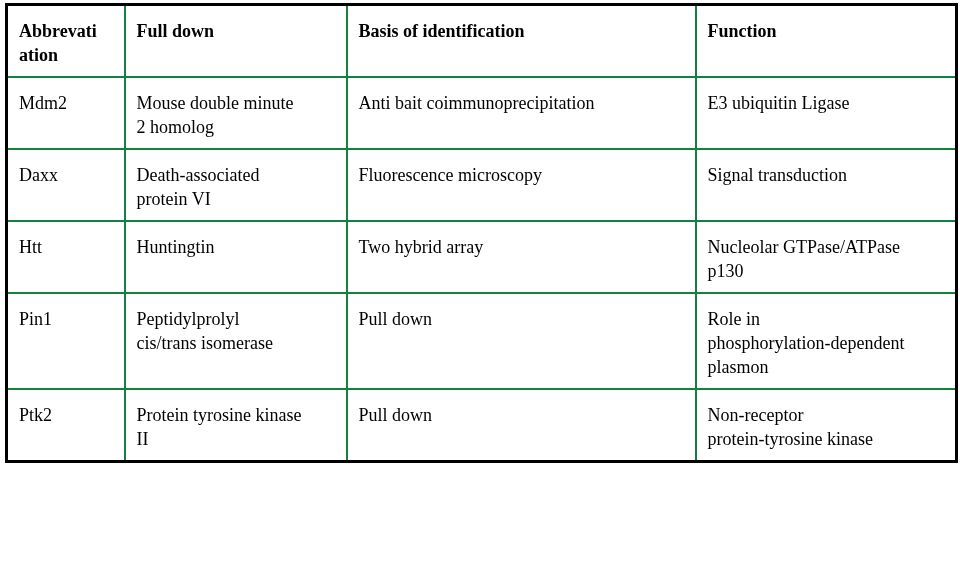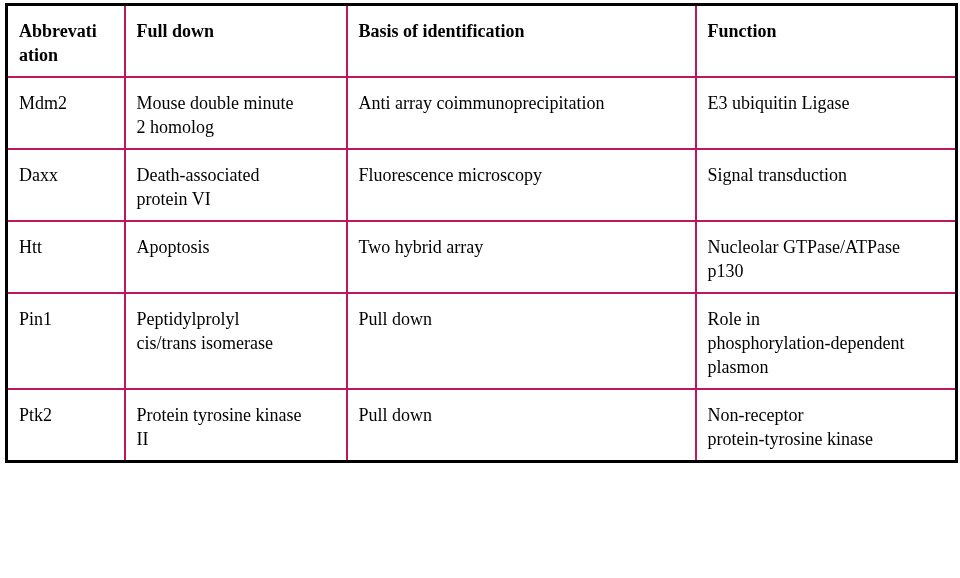--- a/index.html
+++ b/index.html
@@ -20,21 +20,21 @@
     position: absolute;
     left: 5px;
     top: 3px;
     width: 950px;
     border-collapse: collapse;
     table-layout: fixed;
     border: 3px solid #000000;
   }
   table.data-table th,
   table.data-table td {
-    border: 2px solid #be185d;
+    border: 2px solid #15803d;
     vertical-align: top;
     text-align: left;
     padding: 13px 10px 9px 11px;
     font-size: 18px;
     line-height: 24px;
     white-space: pre-line;
     overflow: hidden;
     font-weight: normal;
   }
   table.data-table th {
@@ -65,33 +65,33 @@
         <th>Full down</th>
         <th>Basis of identification</th>
         <th>Function</th>
       </tr>
     </thead>
     <tbody>
       <tr>
         <td class="abbr-cell">Mdm2</td>
         <td class="fullname-cell">Mouse double minute
 2 homolog</td>
-        <td>Anti array coimmunoprecipitation</td>
+        <td>Anti bait coimmunoprecipitation</td>
         <td>E3 ubiquitin Ligase</td>
       </tr>
       <tr>
         <td class="abbr-cell">Daxx</td>
         <td class="fullname-cell">Death-associated
 protein VI</td>
         <td>Fluorescence microscopy</td>
         <td>Signal transduction</td>
       </tr>
       <tr>
         <td class="abbr-cell">Htt</td>
-        <td class="fullname-cell">Apoptosis</td>
+        <td class="fullname-cell">Huntingtin</td>
         <td>Two hybrid array</td>
         <td>Nucleolar GTPase/ATPase
 p130</td>
       </tr>
       <tr>
         <td class="abbr-cell">Pin1</td>
         <td class="fullname-cell">Peptidylprolyl
 cis/trans isomerase</td>
         <td>Pull down</td>
         <td>Role in

